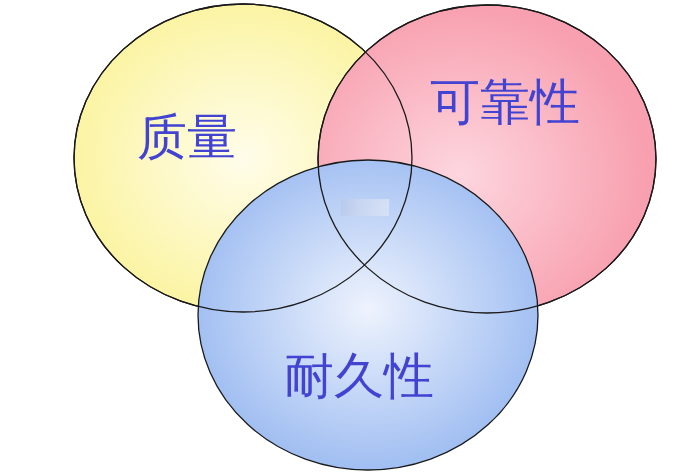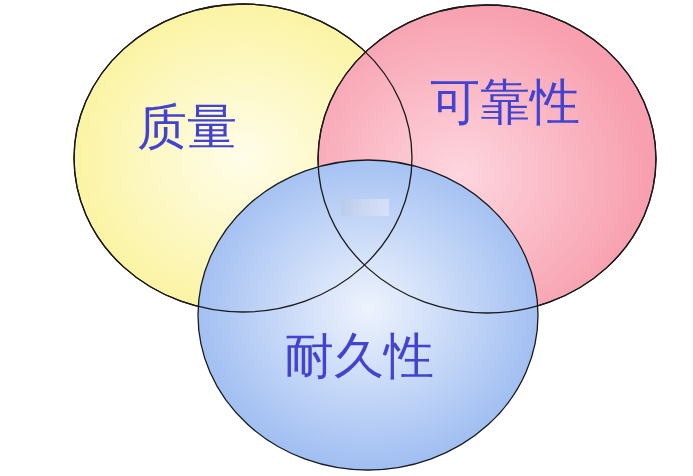--- a/index.html
+++ b/index.html
@@ -44,15 +44,15 @@
   <ellipse cx="487" cy="159" rx="169" ry="154" fill="url(#gPink)" stroke="#1a1a1a" stroke-width="1.3"></ellipse>
 
   <ellipse cx="368" cy="315" rx="170" ry="155" fill="url(#gBlue)" stroke="#1a1a1a" stroke-width="1.3"></ellipse>
 
   <ellipse cx="243" cy="158" rx="169" ry="154" fill="none" stroke="#1a1a1a" stroke-width="1.3"></ellipse>
   <ellipse cx="487" cy="159" rx="169" ry="154" fill="none" stroke="#1a1a1a" stroke-width="1.3"></ellipse>
 </svg>
 
 <div class="smudge"></div>
 
-<div class="label" style="left:137px; top:102px;">质量</div>
+<div class="label" style="left:137px; top:112px;">质量</div>
 <div class="label" style="left:430px; top:77px;">可靠性</div>
-<div class="label" style="left:284px; top:335px;font-family:Liberation Mono, monospace;">耐久性</div>
+<div class="label" style="left:284px; top:351px;">耐久性</div>
 
 </body></html>

